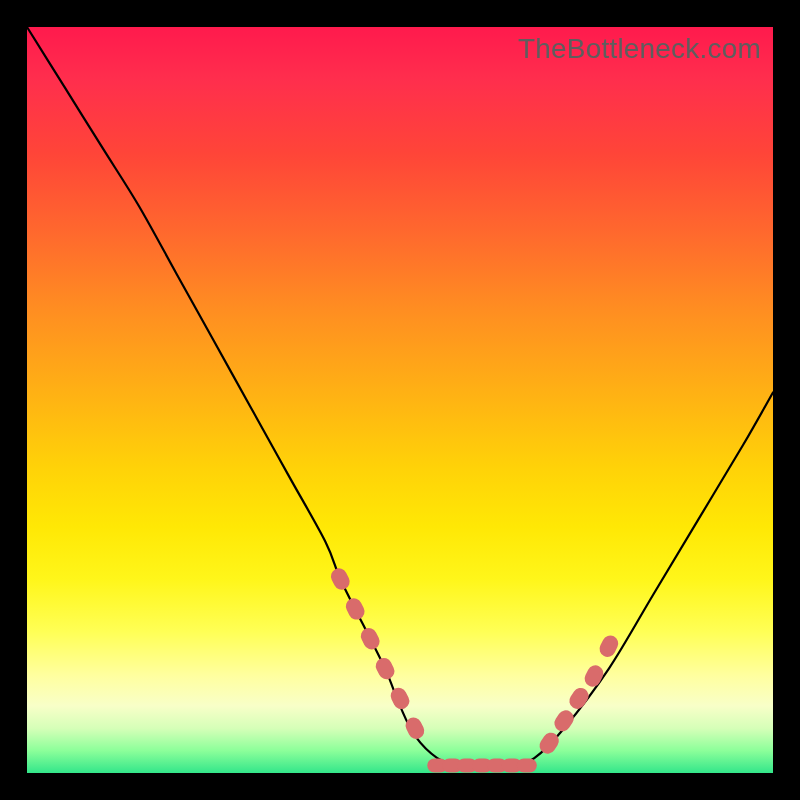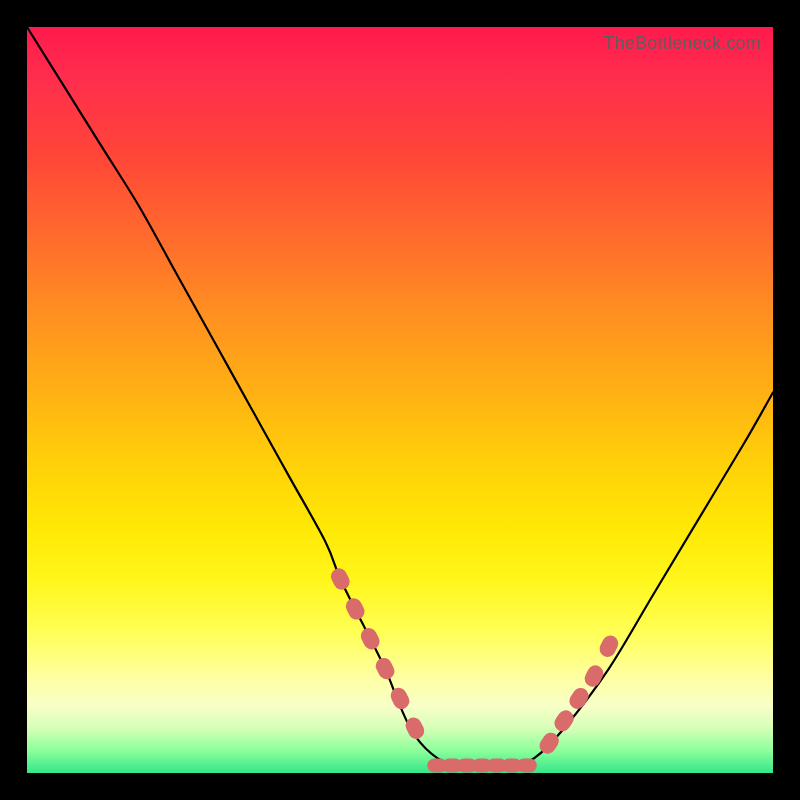--- a/index.html
+++ b/index.html
@@ -41,21 +41,21 @@
       #d6ffb8 94%,
       #8cff9a 97%,
       #33e68a 100%
     );
   }
   .watermark {
     position: absolute;
     top: 6px;
     right: 12px;
     color: #5e5e5e;
-    font-size: 18px;
+    font-size: 28px;
     font-weight: 500;
     letter-spacing: 0.2px;
     pointer-events: none;
   }
   svg.curve {
     position: absolute;
     left: 0;
     top: 0;
     width: 746px;
     height: 746px;

